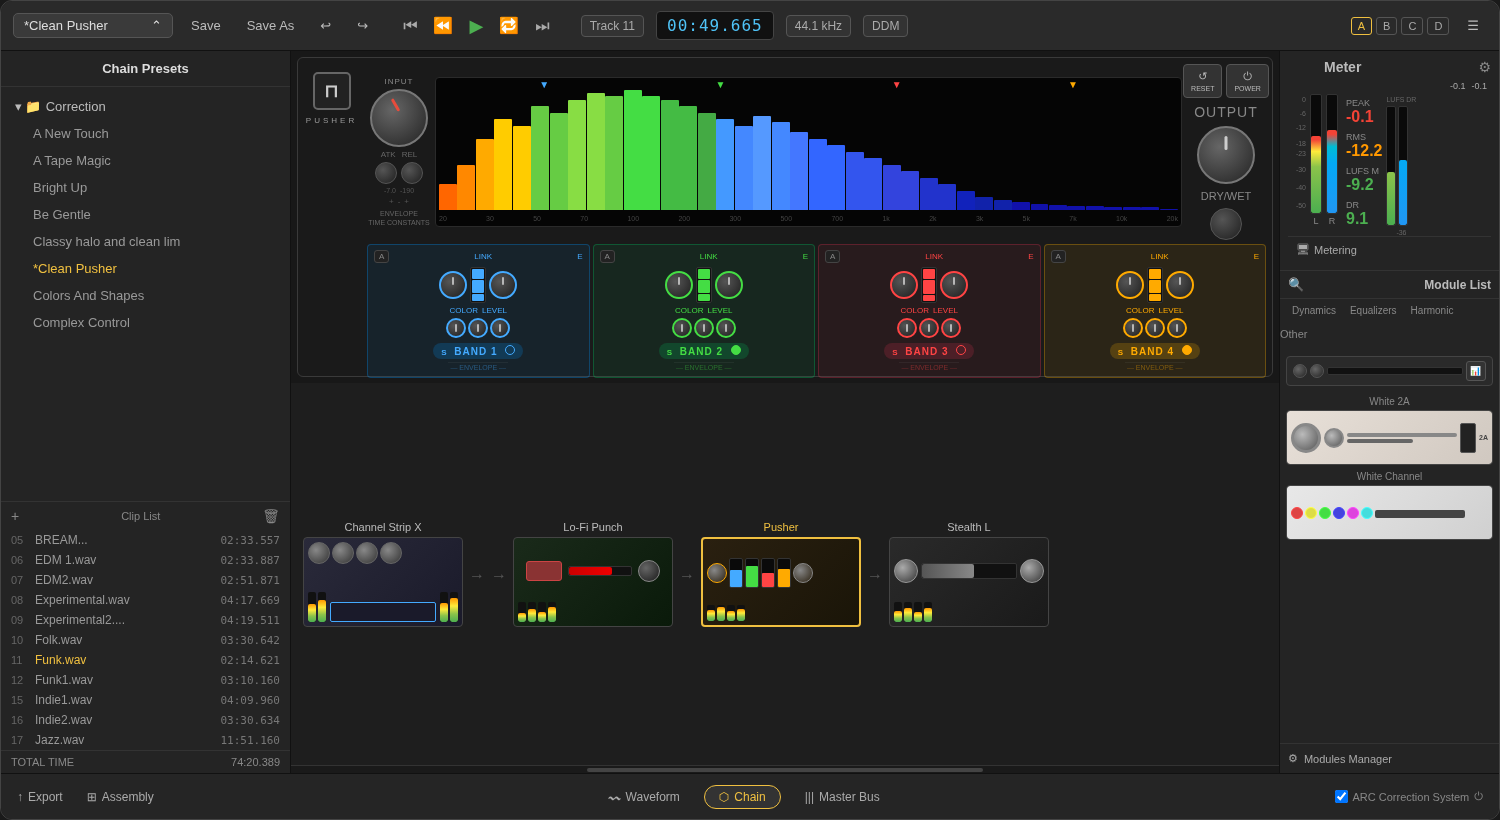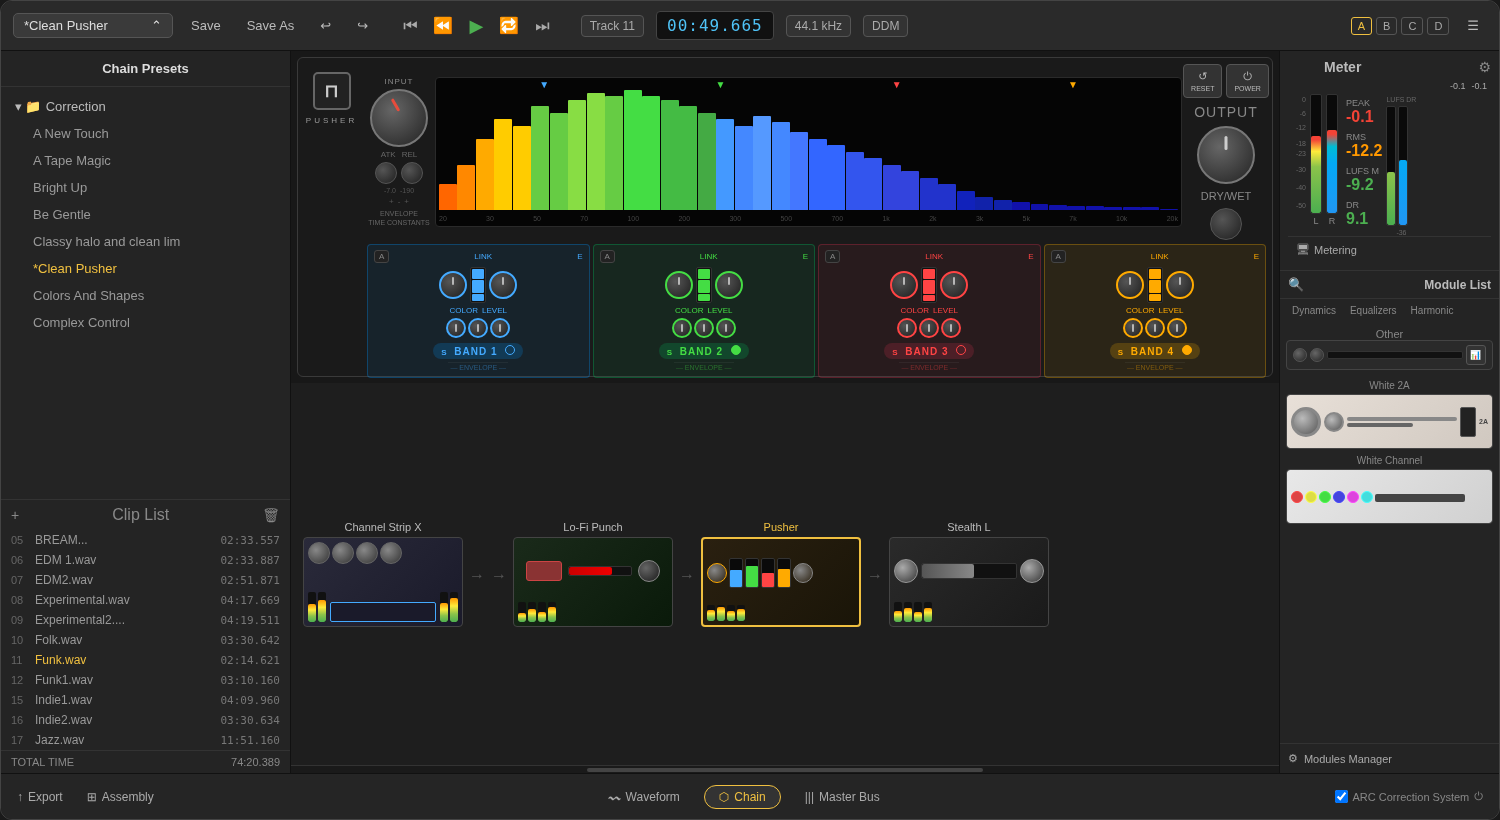--- a/index.html
+++ b/index.html
@@ -604,21 +604,21 @@
       <div class="tree-item">Be Gentle</div>
       <div class="tree-item">Classy halo and clean lim</div>
       <div class="tree-item active">*Clean Pusher</div>
       <div class="tree-item">Colors And Shapes</div>
       <div class="tree-item">Complex Control</div>
     </div>
 
     <div class="clip-section">
       <div class="clip-header">
         <button class="clip-add-btn">+</button>
-        <span style="font-size:16px;color:#888">Clip List</span>
+        <span style="font-size:11px;color:#888">Clip List</span>
         <button class="clip-del-btn">🗑</button>
       </div>
       <div class="clip-list">
         <div class="clip-row">
           <span class="clip-num">05</span>
           <span class="clip-name">BREAM...</span>
           <span class="clip-time">02:33.557</span>
         </div>
         <div class="clip-row">
           <span class="clip-num">06</span>
@@ -1181,21 +1181,21 @@
       <button style="background:none;border:none;color:#888;cursor:pointer;font-size:13px">🔍</button>
       <span style="font-size:12px;color:#bbb;font-weight:600">Module List</span>
     </div>
 
     <div class="module-tabs" style="padding:4px 8px">
       <span class="module-tab">Dynamics</span>
       <span class="module-tab">Equalizers</span>
       <span class="module-tab">Harmonic</span>
     </div>
 
-    <div style="display:flex;justify-content:center;margin-bottom:0">
+    <div style="display:flex;justify-content:flex-start;margin-bottom:16px">
       <span style="font-size:11px;color:#888">Other</span>
     </div>
 
     <div style="padding:0 6px;margin-bottom:4px">
       <div style="background:#2a2a2a;border:1px solid #444;border-radius:4px;height:30px;display:flex;align-items:center;padding:0 6px;gap:3px">
         <div style="width:14px;height:14px;border-radius:50%;background:radial-gradient(circle at 35% 35%,#666,#222);border:1px solid #555"></div>
         <div style="width:14px;height:14px;border-radius:50%;background:radial-gradient(circle at 35% 35%,#666,#222);border:1px solid #555"></div>
         <div style="flex:1;height:8px;background:#111;border:1px solid #333;border-radius:2px"></div>
         <div style="width:20px;height:20px;border-radius:3px;background:#333;border:1px solid #555;display:flex;align-items:center;justify-content:center;font-size:9px;color:#888">📊</div>
       </div>

